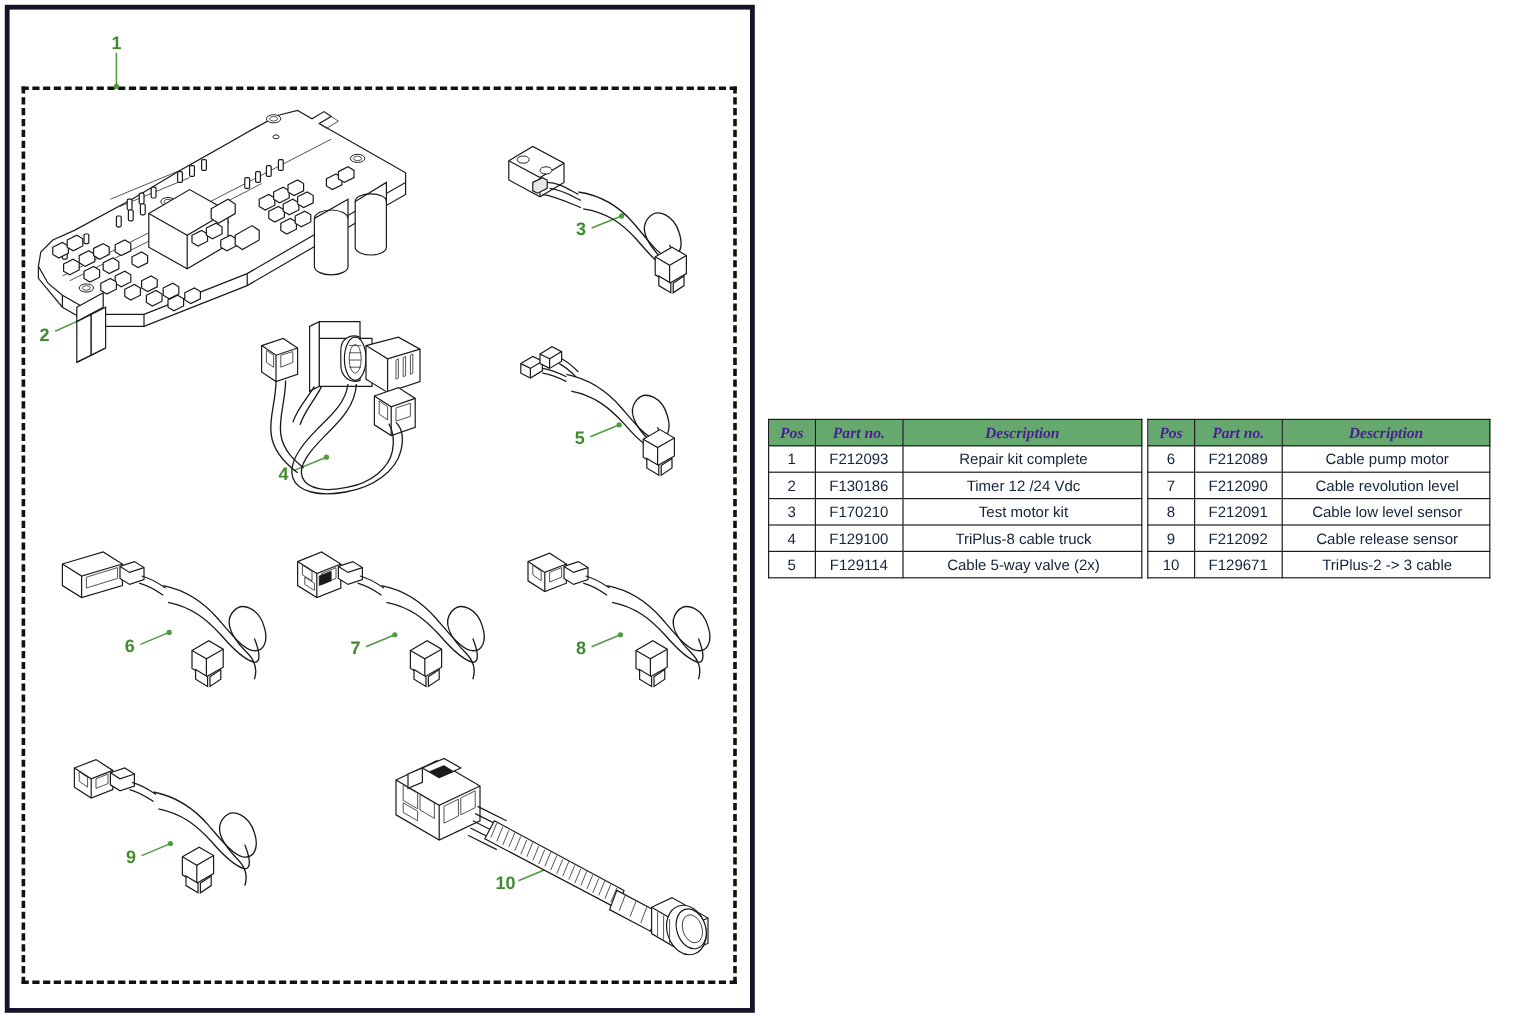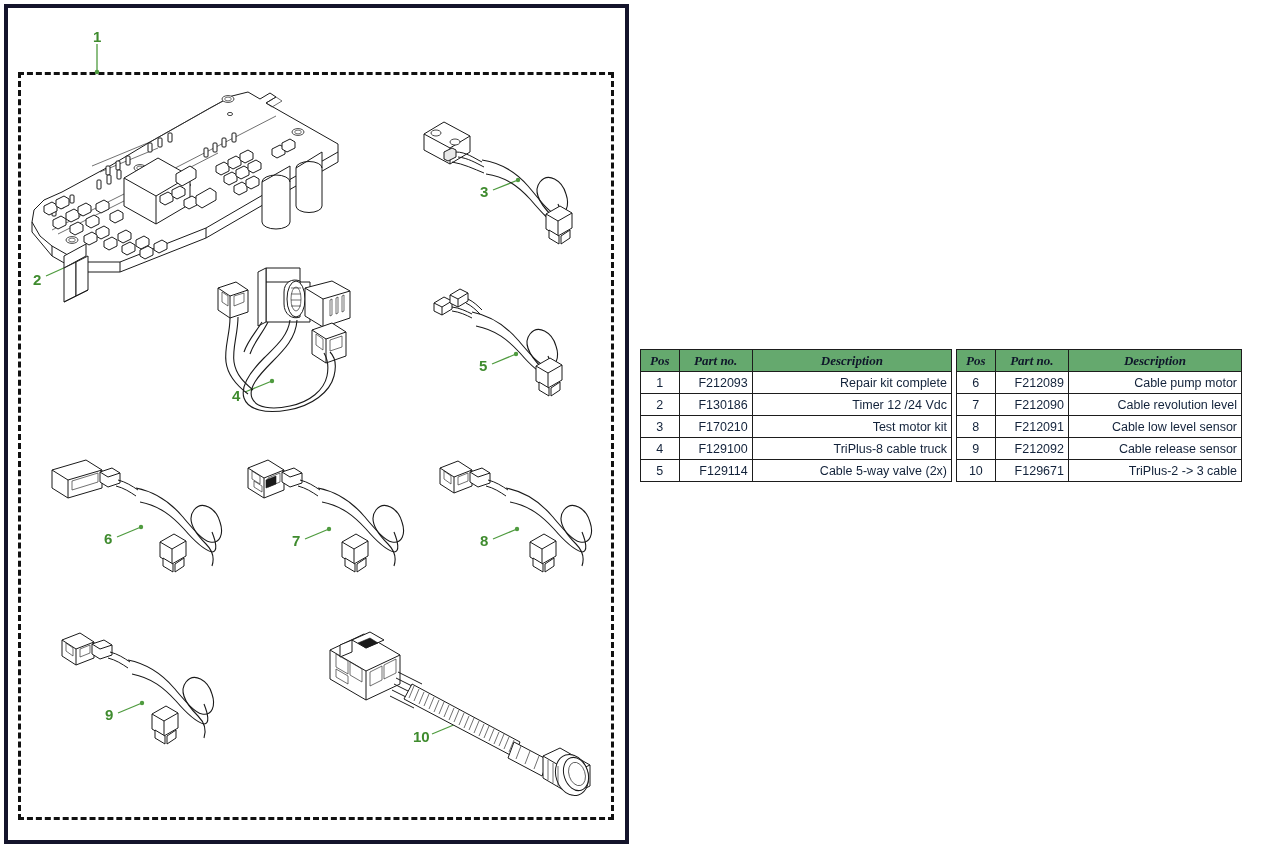--- a/index.html
+++ b/index.html
@@ -72,31 +72,31 @@
     border: 1px solid #1d1d1d;
     height: 22px;
     padding: 0 4px;
     font-size: 12.5px;
     color: #12223a;
     background: #ffffff;
     white-space: nowrap;
   }
   .parts-table th {
     background: #65a96e;
-    color: #0f172a;
+    color: #4c1d95;
     font-weight: bold;
     font-style: italic;
     font-size: 13px;
     text-align: center;
     font-family: "Liberation Serif", serif;
     margin-top: 20px;
   }
   .parts-table td.pos  { text-align: center; width: 38px; }
-  .parts-table td.part { text-align: right; width: 72px; }
-  .parts-table td.desc { text-align: right; padding-left: 6px; }
+  .parts-table td.part { text-align: center; width: 72px; }
+  .parts-table td.desc { text-align: center; padding-left: 6px; }
 
   #table-left  { left: 640px; top: 349px; width: 312px; }
   #table-right { left: 956px; top: 349px; width: 286px; }
   #table-left  td.desc { width: 196px; }
   #table-right td.desc { width: 170px; margin-left: 14px; }
 </style>
 </head>
 <body>
 
 <div id="page">

